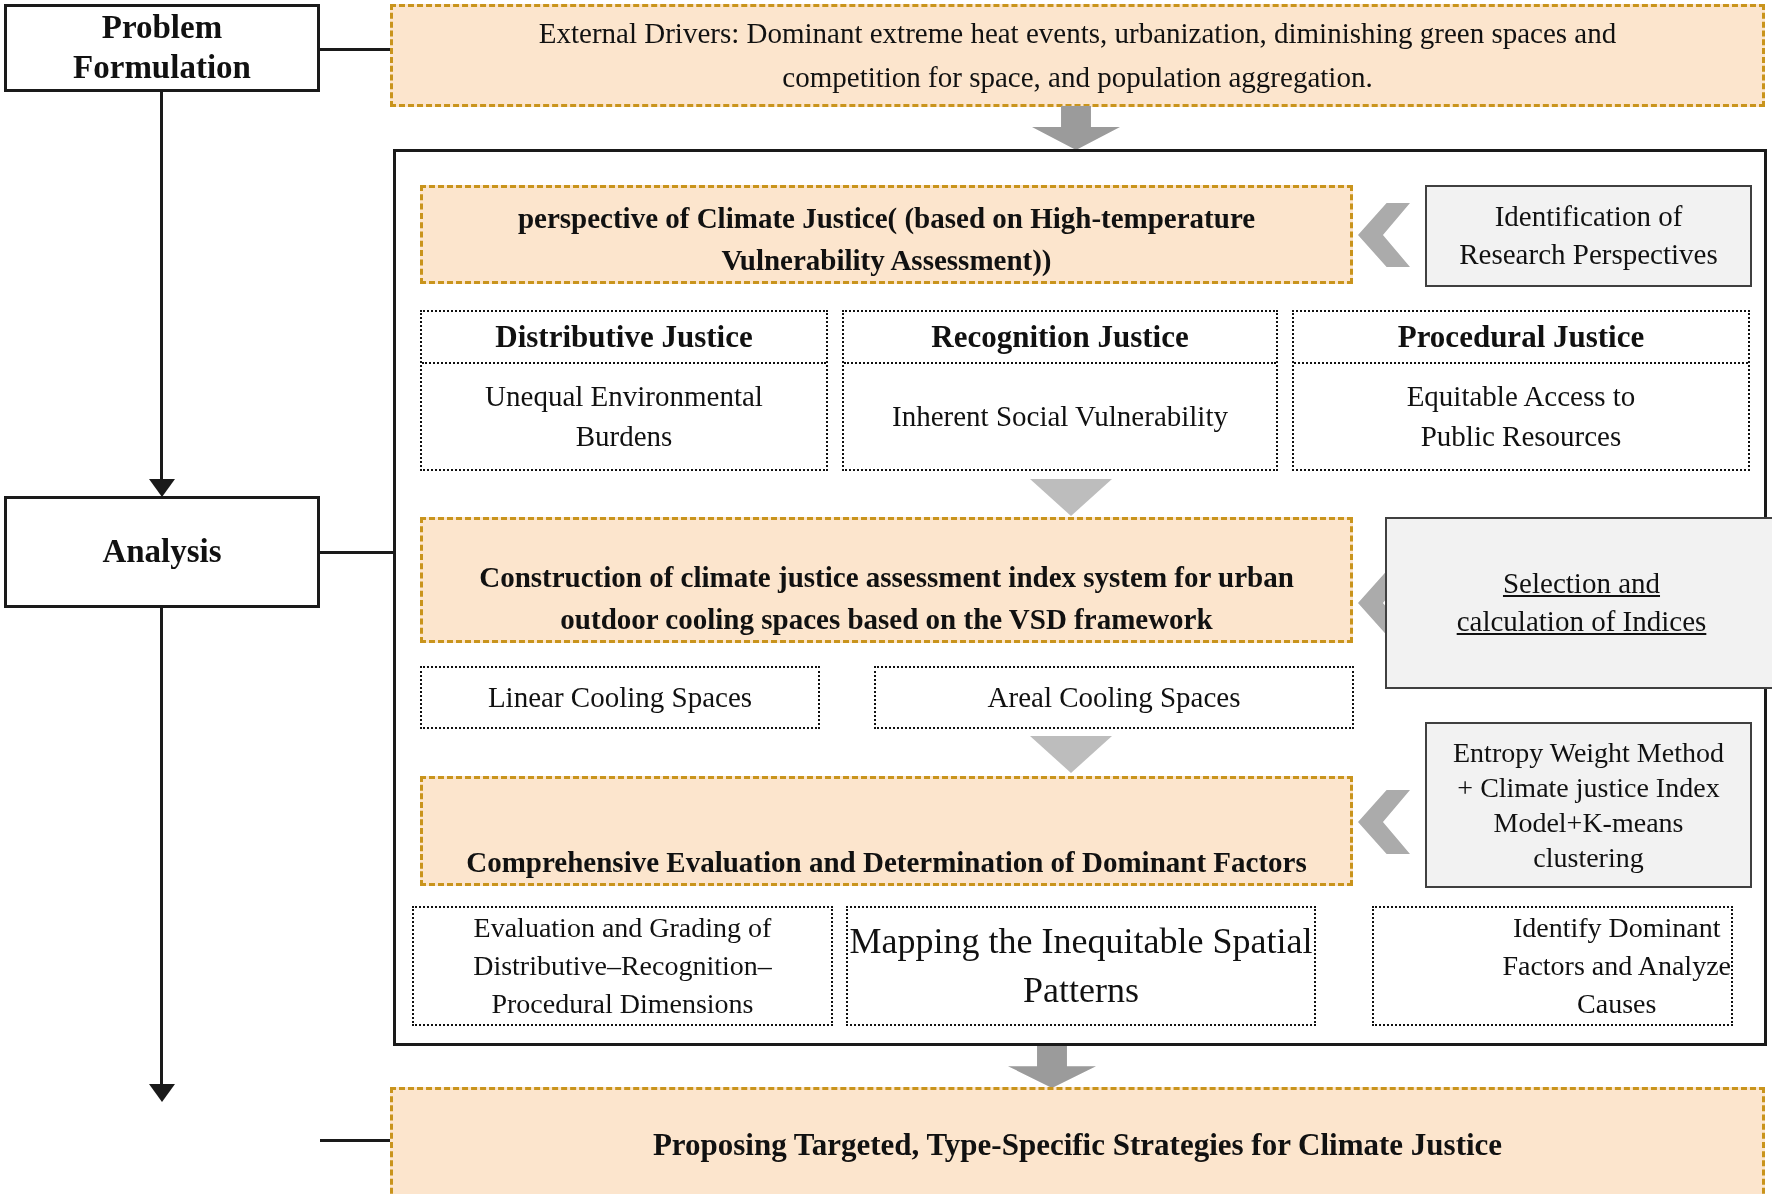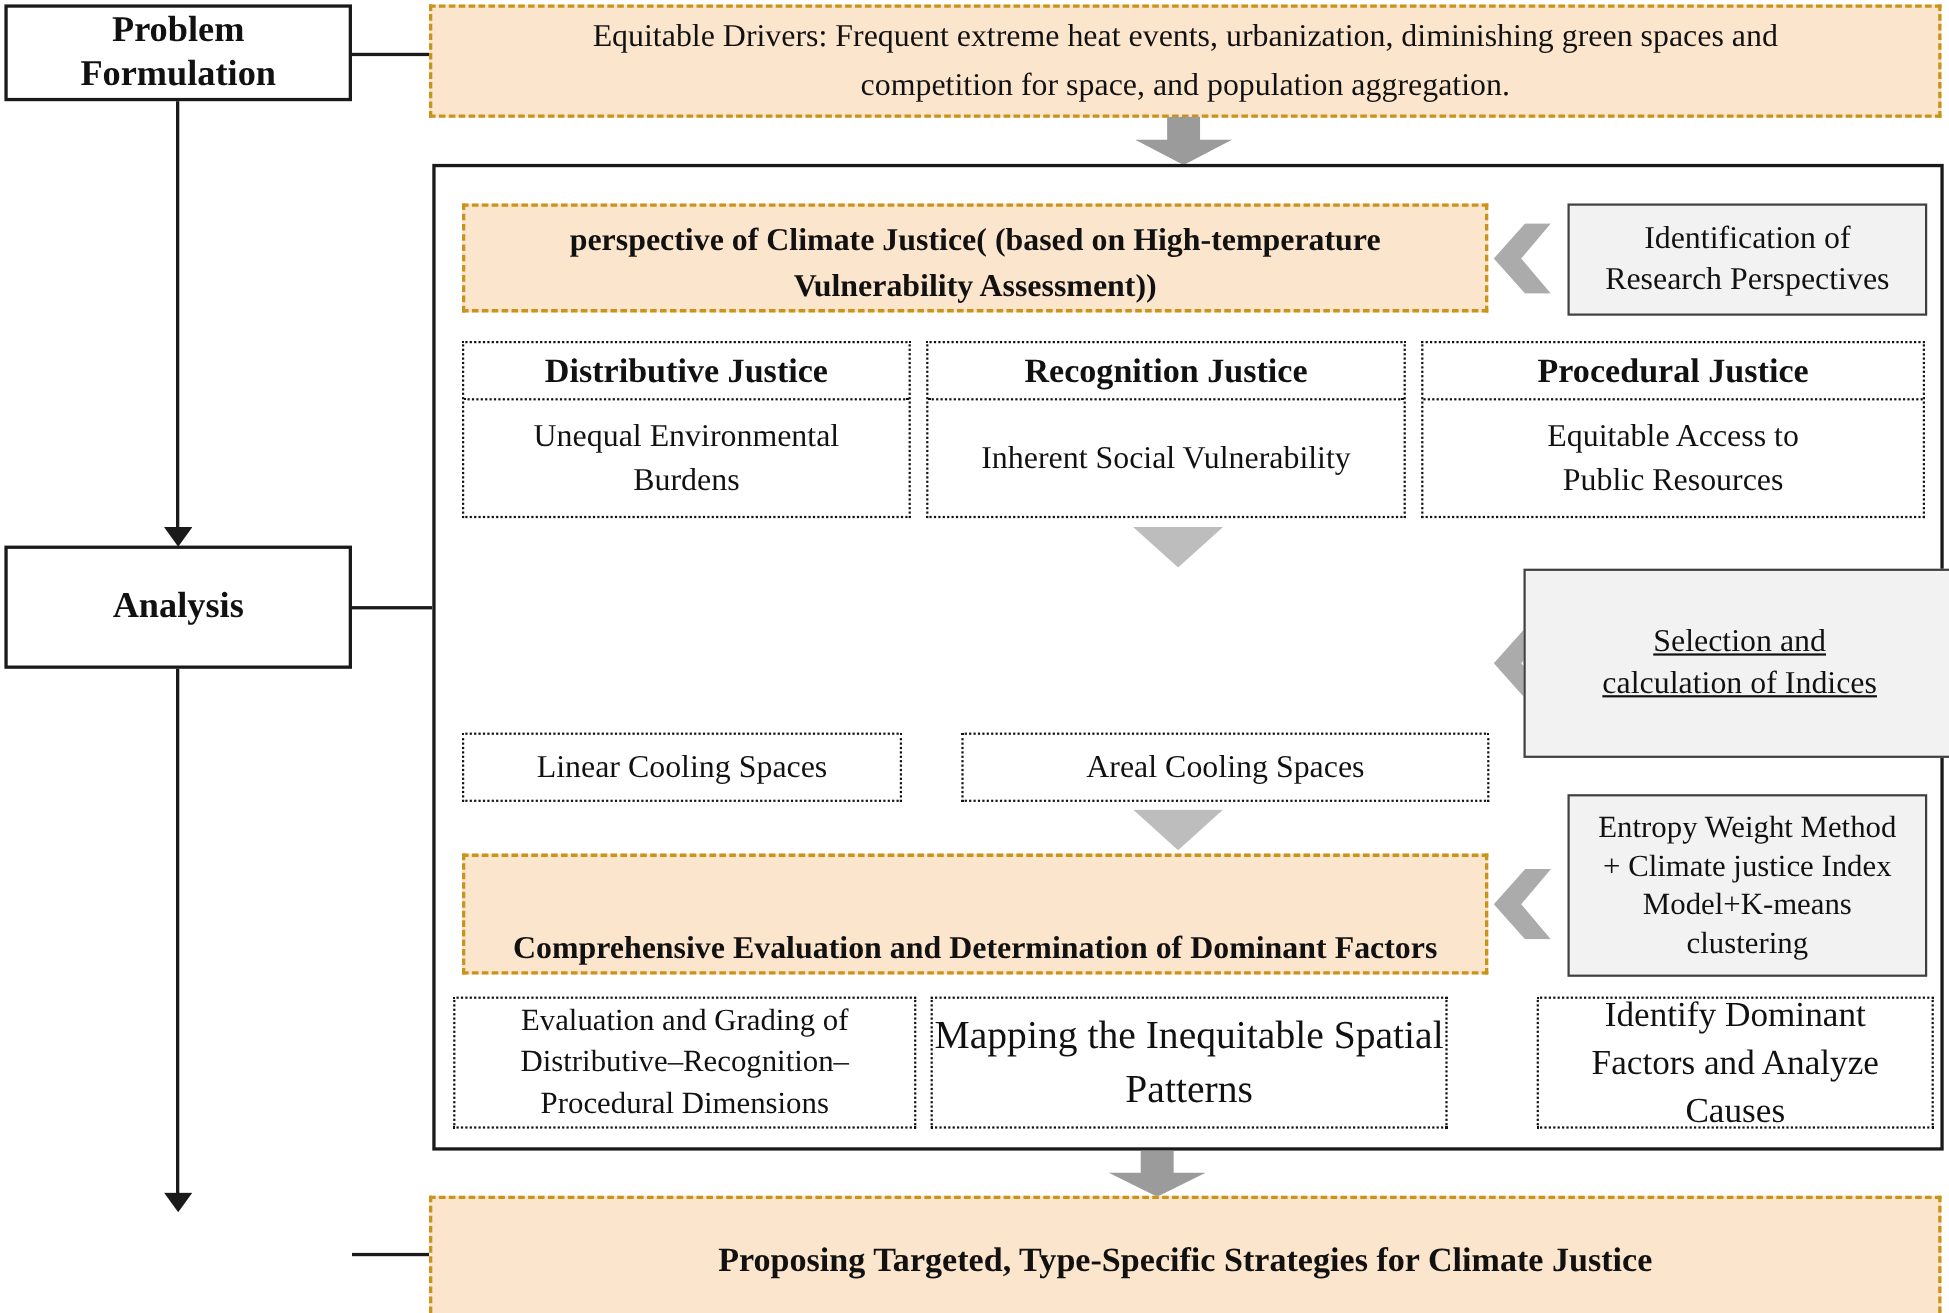--- a/index.html
+++ b/index.html
@@ -118,21 +118,21 @@
   <div class="abs arrowhead-down" style="left:149px; top:479px;"></div>
 
   <div class="abs line" style="left:160px; top:608px; width:3px; height:477px;"></div>
   <div class="abs arrowhead-down" style="left:149px; top:1084px;"></div>
 
   <div class="abs line" style="left:320px; top:48px; width:70px; height:3px;"></div>
   <div class="abs line" style="left:320px; top:551px; width:73px; height:3px;"></div>
   <div class="abs line" style="left:320px; top:1139px; width:70px; height:3px;"></div>
 
   <div class="abs orange-box center-flex pre" style="left:390px; top:4px; width:1375px; height:103px; padding:0 70px;">
-    <span class="pre">Equitable Drivers: Frequent extreme heat events, urbanization, diminishing green spaces and
+    <span class="pre">External Drivers: Dominant extreme heat events, urbanization, diminishing green spaces and
 competition for space, and population aggregation.</span>
   </div>
 
   <div class="abs block-arrow-down" style="left:1032px; top:106px; width:88px; height:44px;"></div>
 
   <div class="abs big-container" style="left:393px; top:149px; width:1374px; height:897px;">
 
     <div class="abs orange-box bold center-flex pre" style="left:24px; top:33px; width:933px; height:99px; padding:0 30px;">
       <span class="pre">perspective of Climate Justice( (based on High-temperature
 Vulnerability Assessment))</span>
@@ -154,20 +154,24 @@
       <div class="justice-body pre">Inherent Social Vulnerability</div>
     </div>
     <div class="abs justice-box" style="left:896px; top:158px; width:458px; height:161px;">
       <div class="justice-title">Procedural Justice</div>
       <div class="justice-body pre">Equitable Access to
 Public Resources</div>
     </div>
 
     <div class="abs tri-down" style="left:634px; top:327px; width:82px; height:37px;"></div>
 
+    <div class="abs orange-box bold center-flex pre" style="left:24px; top:365px; width:933px; height:126px; padding:0 20px;">
+      <span class="pre">Construction of climate justice assessment index system for urban
+outdoor cooling spaces based on the VSD framework</span>
+    </div>
 
     <div class="abs chevron-left" style="left:962px; top:419px; width:52px; height:64px;"></div>
     <div class="abs gray-box center-flex pre" style="left:989px; top:365px; width:393px; height:172px;text-decoration:underline;">
       <span class="pre">Selection and
 calculation of Indices</span>
     </div>
 
     <div class="abs dotted-box center-flex" style="left:24px; top:514px; width:400px; height:63px;">
       <span>Linear Cooling Spaces</span>
     </div>
@@ -191,21 +195,21 @@
 
     <div class="abs dotted-box center-flex pre" style="left:16px; top:754px; width:421px; height:120px; font-size:28px;">
       <span class="pre">Evaluation and Grading of
 Distributive–Recognition–
 Procedural Dimensions</span>
     </div>
     <div class="abs dotted-box center-flex pre" style="left:450px; top:754px; width:470px; height:120px; font-size:36px;">
       <span class="pre">Mapping the Inequitable Spatial
 Patterns</span>
     </div>
-    <div class="abs dotted-box center-flex pre" style="left:1001px; top:754px; width:361px; height:120px; font-size:32px;">
+    <div class="abs dotted-box center-flex pre" style="left:976px; top:754px; width:361px; height:120px; font-size:28px;justify-content:flex-end;">
       <span class="pre">Identify Dominant
 Factors and Analyze
 Causes</span>
     </div>
 
   </div>
 
   <div class="abs block-arrow-down" style="left:1008px; top:1046px; width:88px; height:42px;"></div>
 
   <div class="abs orange-box center-flex" style="left:390px; top:1087px; width:1375px; height:116px; font-weight:bold; font-size:31px;">

